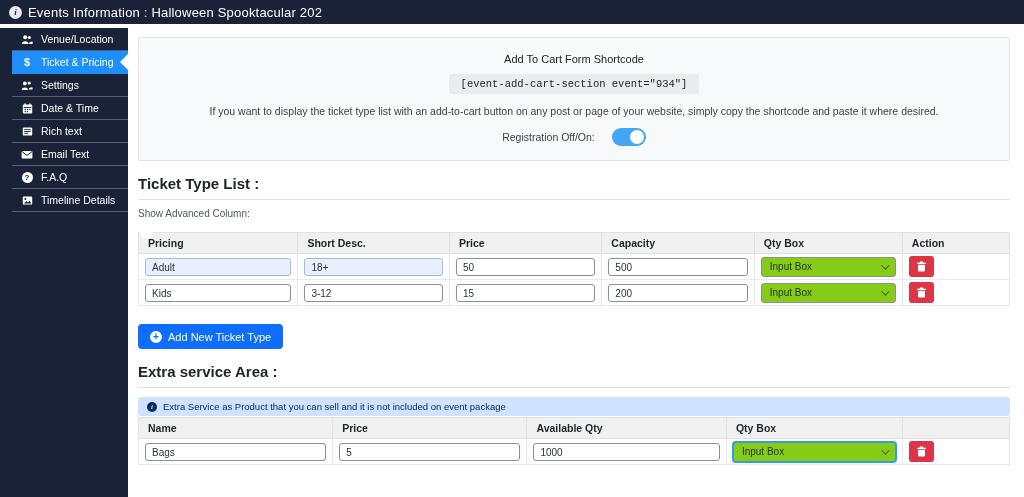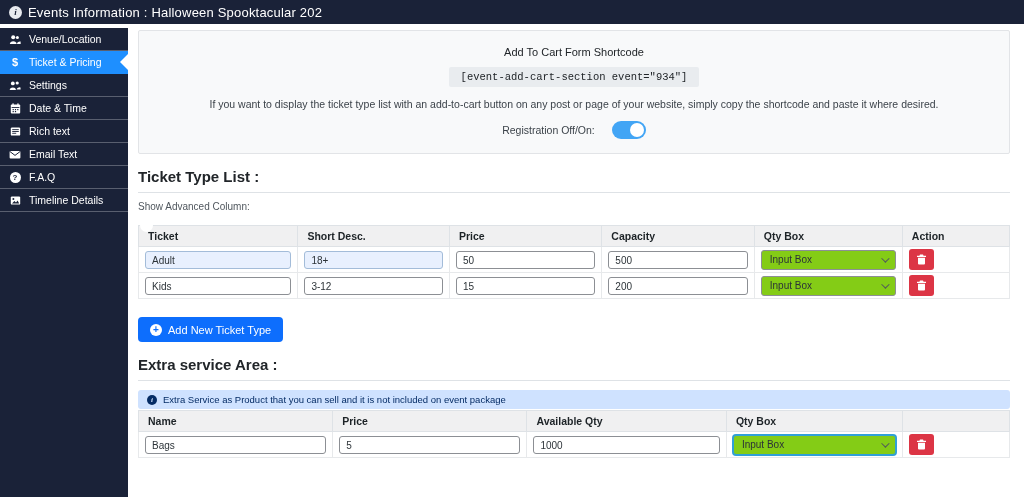--- a/index.html
+++ b/index.html
@@ -11,34 +11,34 @@
     background:#1a2238; display:flex; align-items:center; gap:6px; padding:0 9px; }
   .app-header .title { color:#fff; font-size:13px; font-weight:500; letter-spacing:.2px; }
   .info-circle { width:13px; height:13px; border-radius:50%; background:#e8eaef; color:#1a2238;
     font-size:9px; font-weight:700; display:flex; align-items:center; justify-content:center;
     font-family:"Liberation Serif", serif; font-style:italic; }
 
   
   .sidebar { position:absolute; top:28px; left:0; width:128px; height:469px; background:#1a2238; }
   .side-item { position:relative; height:23px; display:flex; align-items:center; gap:8px;
     padding:0 9px; color:#fff; font-size:10.5px; cursor:pointer;
-    border-bottom:1px solid rgba(255,255,255,.28); }
+    border-bottom:1px solid rgba(255,255,255,.28);margin-left:12px; }
   .side-item .ico { width:12px; display:flex; justify-content:center; align-items:center;
     font-size:11px; font-weight:700; color:#fff; flex:none; }
   .side-item.active { background:#1e8fff; border-bottom-color:#1e8fff; }
   .side-item.active::after { content:""; position:absolute; right:0; top:50%;
     transform:translateY(-50%); border-top:8px solid transparent;
     border-bottom:8px solid transparent; border-right:8px solid #fff; }
   .glyph-circle { width:11px; height:11px; border-radius:50%; background:#fff; color:#1a2238;
     font-size:8px; font-weight:700; display:flex; align-items:center; justify-content:center; }
 
   
   .content { position:absolute; top:24px; left:138px; width:872px; }
 
-  .shortcode-panel { margin-top:6px; background:#f8f9fa; border:1px solid #e2e4e7;
+  .shortcode-panel { margin-top:13px; background:#f8f9fa; border:1px solid #e2e4e7;
     border-radius:2px; text-align:center; padding:15px 30px 14px; }
   .sc-label { font-size:11px; color:#212529; }
   .sc-code { display:inline-block; margin-top:9px; background:#e9ecef; padding:4px 12px;
     font-family:"Liberation Mono", monospace; font-size:10.5px; color:#212529; border-radius:2px; }
   .sc-desc { margin-top:11px; font-size:10.5px; color:#3c434a; }
   .reg-row { margin-top:11px; display:flex; justify-content:center; align-items:center; gap:17px;
     font-size:10.5px; color:#3c434a; }
 
   .toggle { position:relative; border-radius:10px; cursor:pointer; flex:none; }
   .toggle .knob { position:absolute; top:2px; background:#fff; border-radius:50%; }
@@ -201,21 +201,21 @@
     <colgroup>
         <col style="width:18.3%">
         <col style="width:17.4%">
         <col style="width:17.5%">
         <col style="width:17.5%">
         <col style="width:17%">
         <col style="width:12.3%">
       </colgroup>
     <thead>
       <tr>
-        <th>Ticket</th>
+        <th>Pricing</th>
         <th>Short Desc.</th>
         <th>Price</th>
         <th>Capacity</th>
         <th>Qty Box</th>
         <th>Action</th>
       </tr>
     </thead>
     <tbody>
       <tr>
         <td><input class="cell-input hl" value="Adult" style=""></td>

